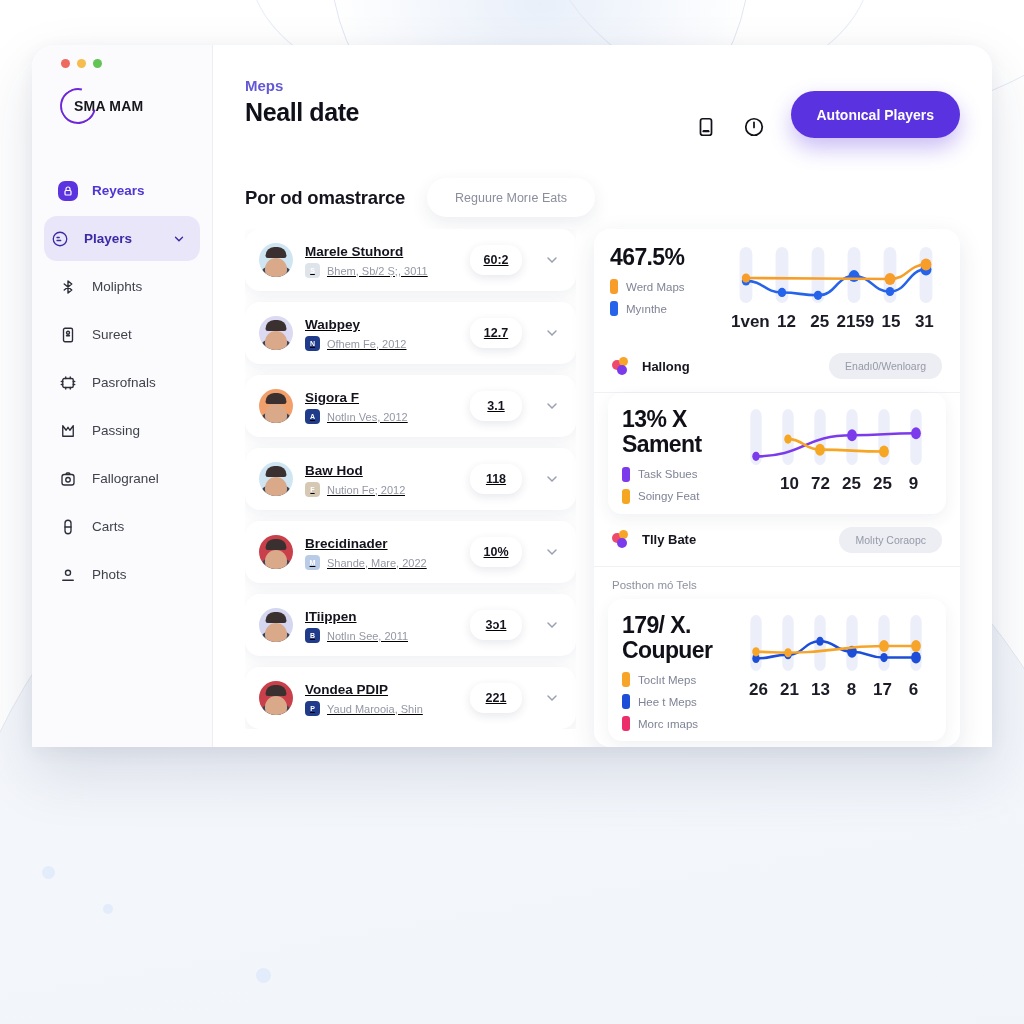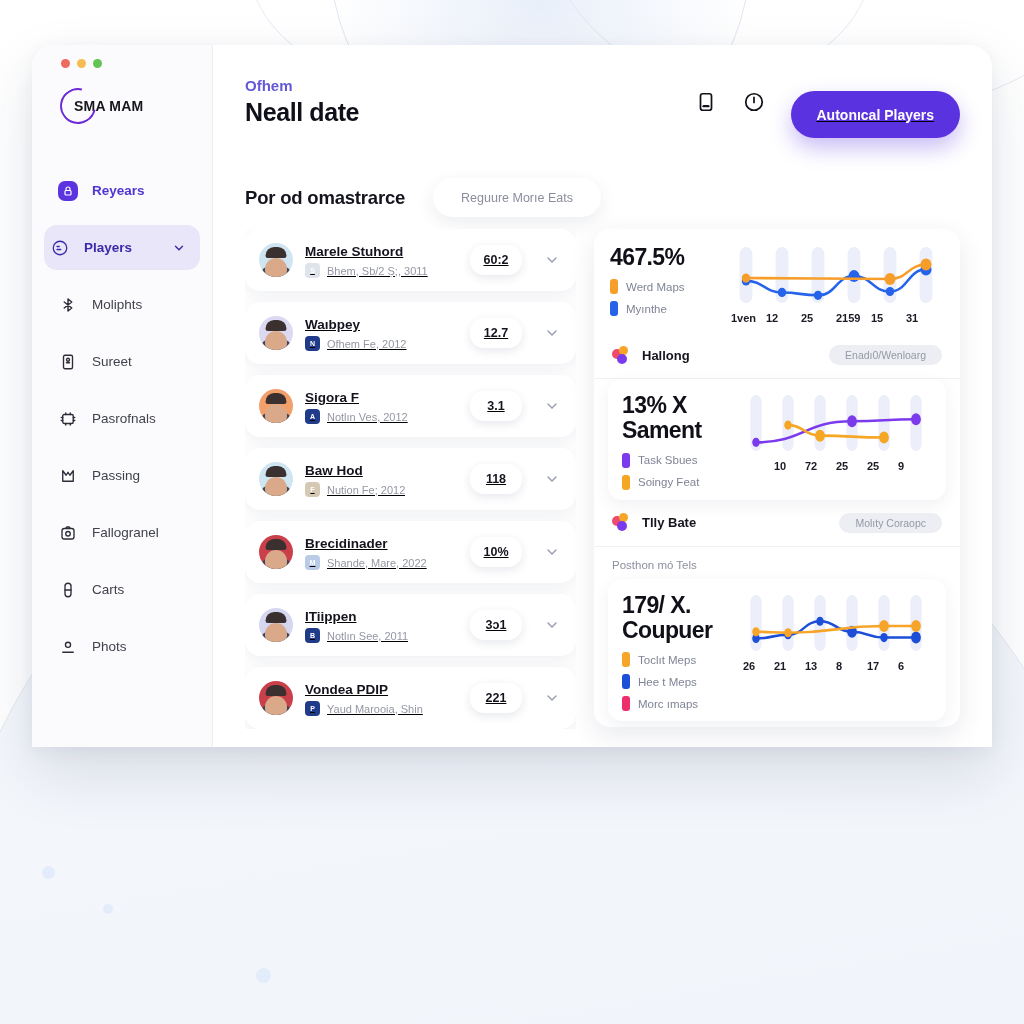--- a/index.html
+++ b/index.html
@@ -89,21 +89,21 @@
     border-radius: 50%;
     border: 2.6px solid #6d28d9;
     border-right-color: transparent;
     transform: rotate(-32deg);
   }
   .brand-text {
     font-size: 14px; font-weight: 700; color: #16161d;
     letter-spacing: .2px; margin-left: -24px; white-space: nowrap;
   }
 
-  .nav { margin-top: 46px; display: flex; flex-direction: column; gap: 12px; }
+  .nav { margin-top: 46px; display: flex; flex-direction: column; gap: 3px; }
   .nav-item {
     display: flex; align-items: center; gap: 14px;
     height: 45px; padding: 0 14px;
     border-radius: 13px;
     color: #40424c; font-size: 13.5px; font-weight: 500;
     cursor: pointer;
   }
   .nav-item .ico { width: 20px; height: 20px; flex: 0 0 20px; display: flex; align-items: center; justify-content: center; }
   .nav-item .ico svg { width: 18px; height: 18px; }
   .nav-item.brandy { color: #4f35d4; font-weight: 700; }
@@ -116,33 +116,33 @@
   
   .main { flex: 1; min-width: 0; position: relative; display: flex; flex-direction: column; }
 
   .topbar {
     display: flex; align-items: flex-start;
     padding: 32px 32px 0 32px;
   }
   .titles { flex: 1; }
   .eyebrow { color: #6358d8; font-size: 15px; font-weight: 600; line-height: 1.25; }
   .page-title { color: #10101a; font-size: 25px; font-weight: 800; letter-spacing: -.4px; margin-top: 2px; }
-  .top-actions { display: flex; align-items: flex-start; gap: 26px; padding-top: 14px; text-decoration: underline; }
+  .top-actions { display: flex; align-items: flex-end; gap: 26px; padding-top: 14px; }
   .icon-btn { width: 22px; height: 22px; color: #11121a; cursor: pointer; }
   .icon-btn svg { width: 22px; height: 22px; }
   .cta {
     background: #5b32df; color: #fff;
     font-size: 14px; font-weight: 700;
     border: none; border-radius: 24px;
     height: 47px; padding: 0 26px;
     box-shadow: 0 10px 22px rgba(91,50,223,.32);
     cursor: pointer; white-space: nowrap;
   }
 
-  .sectionbar { display: flex; align-items: center; gap: 28px; padding: 40px 32px 0 32px; }
+  .sectionbar { display: flex; align-items: center; gap: 22px; padding: 40px 32px 0 32px; }
   .section-title { font-size: 18.5px; font-weight: 800; color: #14141e; letter-spacing: -.2px; }
   .pill-chip {
     background: #fff; border-radius: 22px;
     height: 39px; padding: 0 28px;
     display: flex; align-items: center;
     font-size: 12.5px; color: #8a8d9c; font-weight: 500;
     box-shadow: 0 6px 18px rgba(40,50,90,.09);
     cursor: pointer; white-space: nowrap;
   }
 
@@ -208,35 +208,35 @@
   .group-label { font-size: 11.5px; color: #8d90a0; padding: 12px 18px 8px 18px; }
   .stat-body { display: flex; gap: 14px; align-items: flex-start; }
   .stat-left { width: 104px; flex: 0 0 104px; }
   .stat-value { font-size: 23px; font-weight: 800; color: #101019; letter-spacing: -.6px; line-height: 1.1; }
   .legend { margin-top: 9px; display: flex; flex-direction: column; gap: 7px; }
   .legend-item { display: flex; align-items: center; gap: 8px; font-size: 11.5px; color: #7f8395; }
   .legend-item .sw { width: 8px; height: 15px; border-radius: 3px; flex: 0 0 8px; }
   .chart { flex: 1; min-width: 0; }
   .chart svg { width: 100%; height: 62px; display: block; }
   .xlabels { display: flex; justify-content: space-between; padding: 5px 3px 0 3px; }
-  .xlabels span { font-size: 11px; font-weight: 700; color: #1c1c27; flex: 1; }
+  .xlabels span { font-size: 17px; font-weight: 700; color: #1c1c27; flex: 1; text-align: center; }
 
   .card-foot {
     display: flex; align-items: center; gap: 11px;
     padding: 13px 18px 13px 18px;
     border-bottom: 1px solid #f0f1f5;
   }
   .foot-mark { width: 19px; height: 19px; flex: 0 0 19px; position: relative; }
   .foot-mark i {
     position: absolute; border-radius: 50%; display: block;
   }
   .foot-name { flex: 1; font-size: 13px; font-weight: 700; color: #15151f; }
   .foot-badge {
     background: #eceef3; border-radius: 14px;
-    height: 20px; padding: 0 16px;
+    height: 26px; padding: 0 16px;
     display: flex; align-items: center;
     font-size: 10.5px; color: #9699a8; white-space: nowrap;
     cursor: pointer;
   }
 </style>
 </head>
 <body>
 
 <div class="bg-layer">
   <div class="bg-glow"></div>
@@ -362,21 +362,21 @@
         <span class="label">Phots</span>
       </div>
 
     </nav>
   </aside>
 
   <section class="main">
 
     <div class="topbar">
       <div class="titles">
-        <div class="eyebrow">Ofhem</div>
+        <div class="eyebrow">Meps</div>
         <h1 class="page-title">Neall date</h1>
       </div>
       <div class="top-actions">
         <span class="icon-btn">
           <svg viewBox="0 0 24 24" fill="none" stroke="#11121a" stroke-width="1.9">
               <rect x="6" y="3" width="12" height="18" rx="2.5"></rect>
               <path d="M9.5 16.5h5" stroke-linecap="round" stroke-width="2.6"></path>
             </svg>
         </span>
         <span class="icon-btn">

